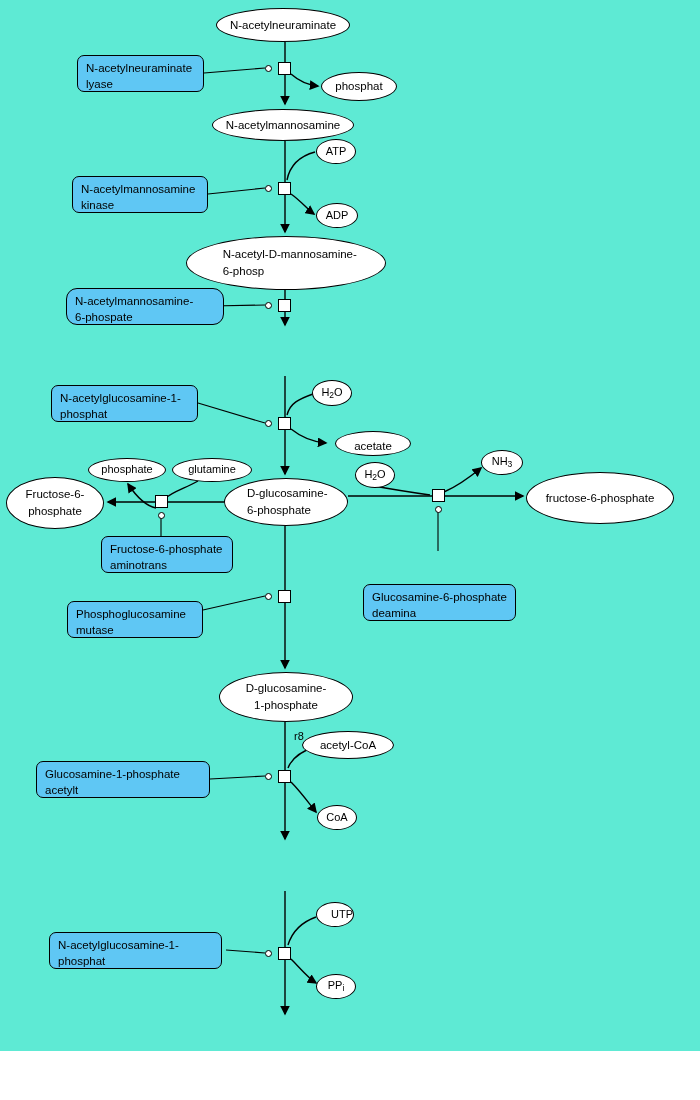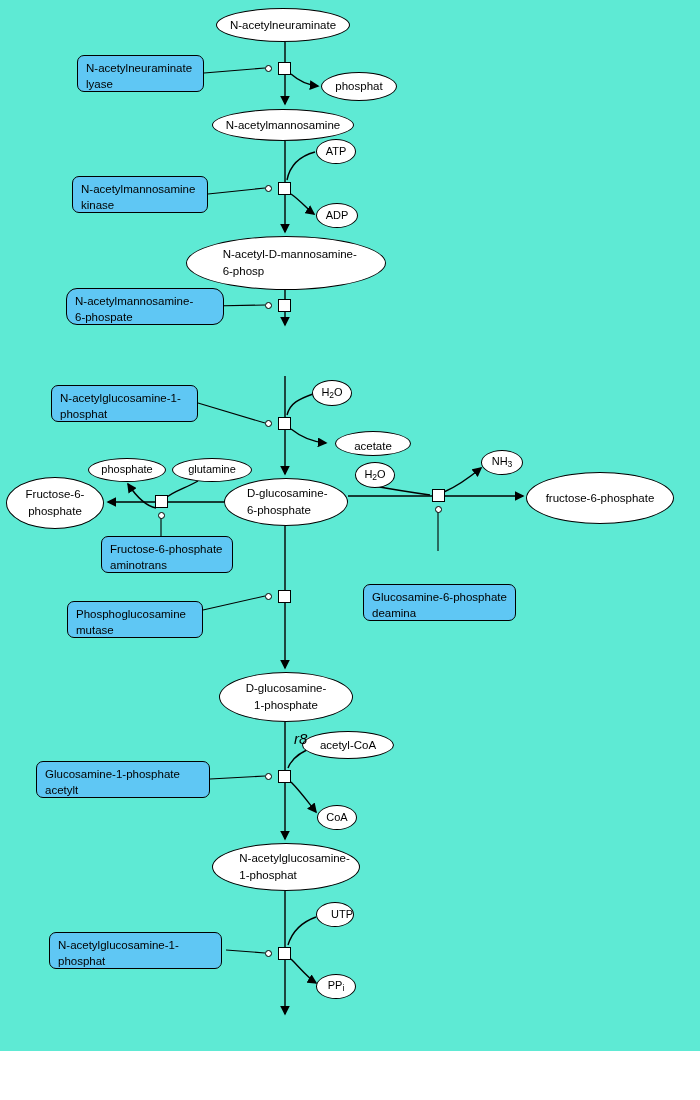--- a/index.html
+++ b/index.html
@@ -78,24 +78,23 @@
     height: 7px;
     border: 1.3px solid #000000;
     border-radius: 50%;
     background: #ffffff;
     box-sizing: border-box;
     z-index: 4;
   }
   
   .edgelabel {
     position: absolute;
-    font-size: 15px;
+    font-size: 11px;
     color: #000000;
     z-index: 4;
-    font-style: italic;
   }
   .sub { font-size: 8.5px; vertical-align: -0.22em; }
 </style>
 </head>
 <body>
 
 <div id="canvas">
 
   <svg id="wires" viewBox="0 0 700 1100" xmlns="http://www.w3.org/2000/svg">
     <defs>
@@ -251,24 +250,20 @@
   </div>
 
   <div class="node" style="left:302px; top:731px; width:92px; height:28px;">
     <span>acetyl-CoA</span>
   </div>
 
   <div class="node small" style="left:317px; top:805px; width:40px; height:25px;">
     <span>CoA</span>
   </div>
 
-  <div class="node left-text" style="left:212px; top:843px; width:148px; height:48px;">
-    <span>N-acetylglucosamine-
-1-phosphat</span>
-  </div>
 
   <div class="node small" style="left:316px; top:902px; width:38px; height:25px;justify-content:flex-end;">
     <span>UTP</span>
   </div>
 
   <div class="node small" style="left:316px; top:974px; width:40px; height:25px;justify-content:center;">
     <span>PP<span class="sub">i</span></span>
   </div>
 
 

